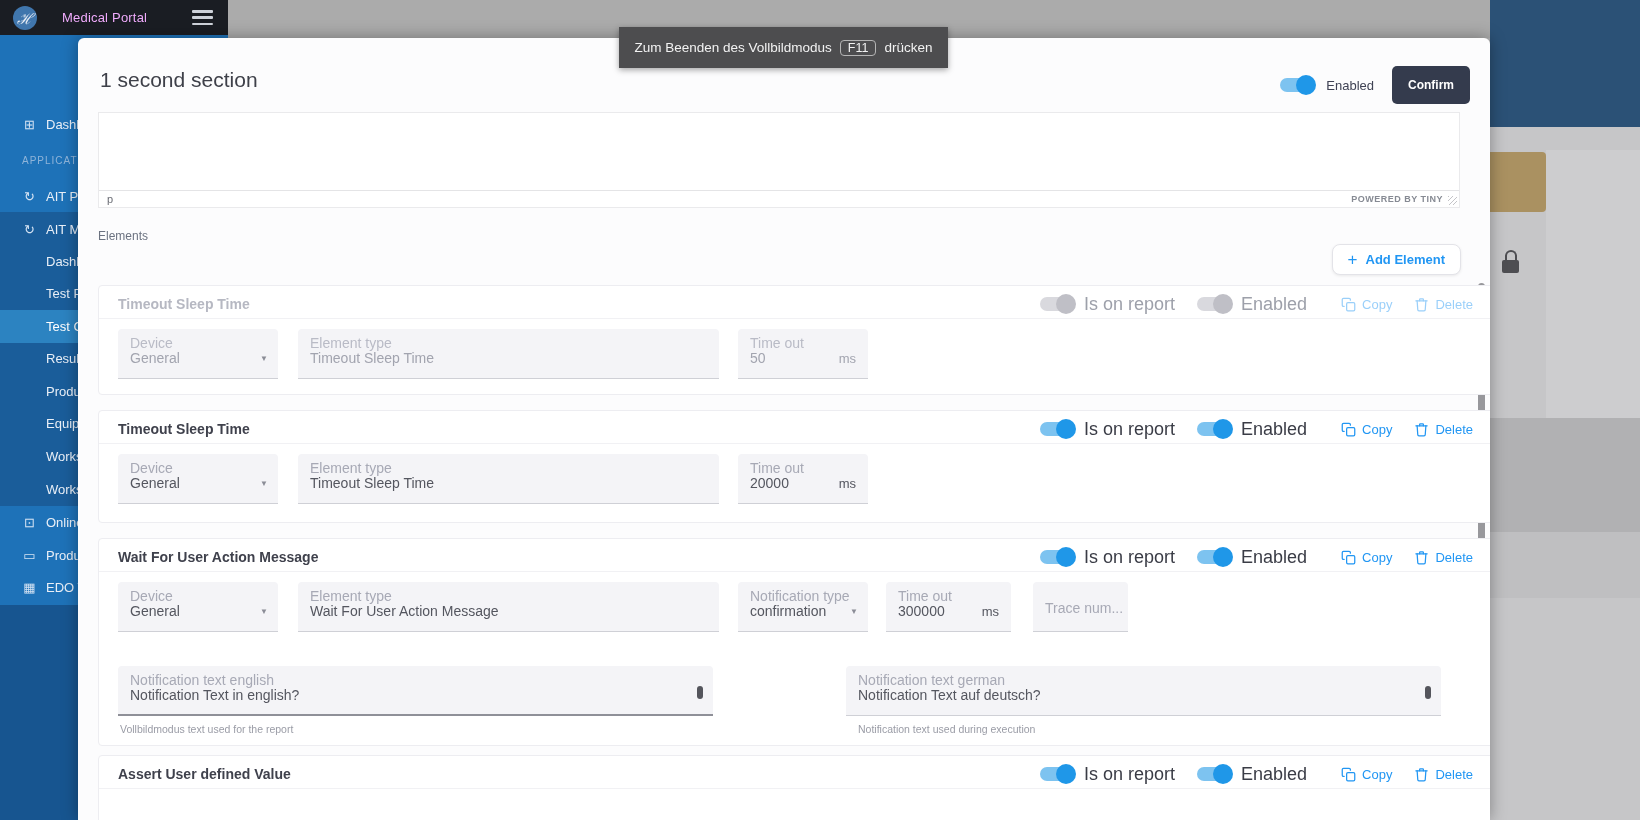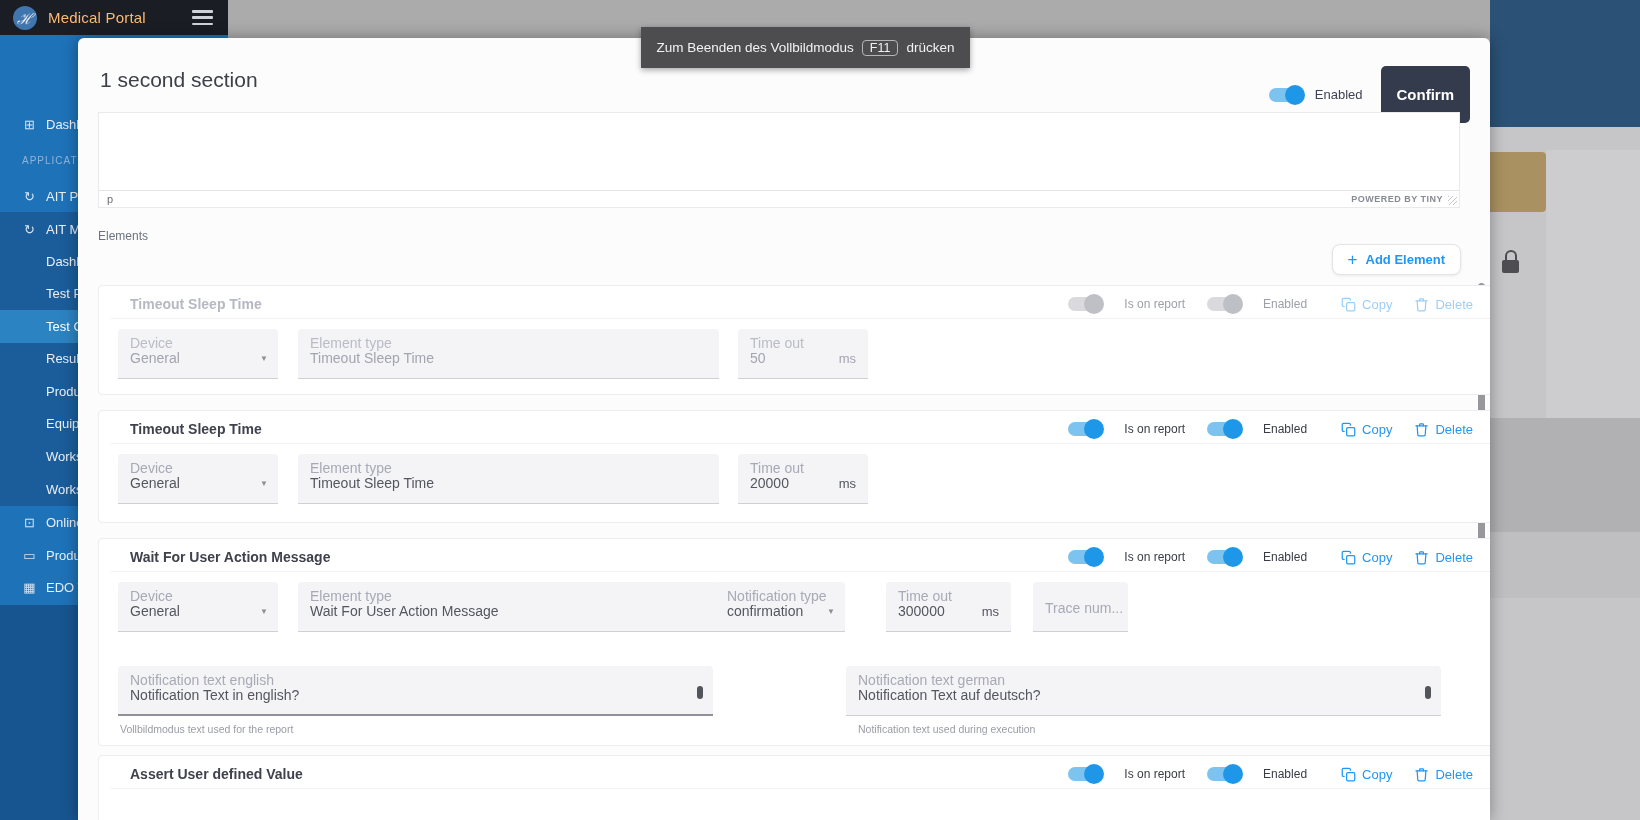--- a/index.html
+++ b/index.html
@@ -4,21 +4,21 @@
 <style>
   * { margin:0; padding:0; box-sizing:border-box; }
   html,body { width:1640px; height:820px; overflow:hidden; }
   body { font-family:"Liberation Sans", sans-serif; background:#b4b4b6; }
   .page { position:relative; width:1640px; height:820px; overflow:hidden; }
 
   
   .top-strip { position:absolute; left:228px; top:0; width:1412px; height:38px; background:#ababab; }
   .app-header { position:absolute; left:0; top:0; width:228px; height:35px; background:#1a1d23; display:flex; align-items:center; z-index:3; }
   .logo { width:24px; height:24px; border-radius:50%; background:#4076ad; color:#e8edf5; font-family:"DejaVu Serif", serif; font-style:italic; font-size:15px; display:flex; align-items:center; justify-content:center; margin-left:13px; }
-  .app-title { color:#fdba74; font-size:15px; margin-left:11px; letter-spacing:.2px; }
+  .app-title { color:#f0abfc; font-size:13px; margin-left:25px; letter-spacing:.2px; }
   .burger { position:absolute; left:192px; top:10px; width:21px; height:15px; display:flex; flex-direction:column; justify-content:space-between; cursor:pointer; }
   .burger span { display:block; height:2.5px; background:#ced2da; border-radius:1px; }
 
   .sidebar { position:absolute; left:0; top:35px; width:228px; height:785px; background:#1e72b8; overflow:hidden; z-index:2; }
   .sub-bg { position:absolute; left:0; top:177px; width:228px; height:294px; background:#1a5d9a; }
   .side-bottom { position:absolute; left:0; top:570px; width:228px; height:215px; background:#175590; }
   .side-item { position:absolute; left:0; width:228px; height:33px; display:flex; align-items:center; color:#e9eff7; font-size:13px; cursor:pointer; }
   .side-item .ic { width:15px; margin-left:22px; margin-right:9px; font-size:13px; color:#d3e2f3; text-align:center; }
   .side-item.sub { padding-left:46px; }
   .side-item.active { background:#2c83c1; color:#ffffff; }
@@ -29,29 +29,29 @@
   .rs-blue { position:absolute; left:0; top:0; width:150px; height:127px; background:#2b5176; }
   .rs-light { position:absolute; left:56px; top:150px; width:94px; height:270px; background:#cdcdcf; }
   .rs-tan { position:absolute; left:0; top:152px; width:56px; height:60px; background:#aa9161; border-radius:0 4px 4px 0; }
   .rs-band1 { position:absolute; left:0; top:418px; width:150px; height:114px; background:#b1b1b3; }
   .rs-band2 { position:absolute; left:0; top:532px; width:150px; height:66px; background:#bfbfc1; }
   .lock { position:absolute; left:12px; top:250px; width:18px; height:26px; }
   .lock .shackle { width:12px; height:10px; border:2.5px solid #4e4e52; border-bottom:none; border-radius:6px 6px 0 0; margin:0 auto; }
   .lock .body { width:17px; height:13px; background:#4e4e52; border-radius:2px; }
 
   
-  .toast { position:absolute; left:641px; top:27px; width:329px; height:41px; background:#4d4d4f; color:#f2f2f2; display:flex; align-items:center; justify-content:center; font-size:13.5px; box-shadow:0 2px 6px rgba(0,0,0,.35); z-index:20; }
+  .toast { position:absolute; left:619px; top:27px; width:329px; height:41px; background:#4d4d4f; color:#f2f2f2; display:flex; align-items:center; justify-content:center; font-size:13.5px; box-shadow:0 2px 6px rgba(0,0,0,.35); z-index:20; }
   .toast .key { border:1px solid #b5b5b5; border-radius:4px; padding:0 7px; margin:0 8px; font-size:12.5px; }
 
   
   .modal { position:absolute; left:78px; top:38px; width:1412px; height:782px; background:#fcfcfd; border-radius:6px 6px 0 0; box-shadow:0 0 16px rgba(0,0,0,.35); z-index:10; overflow:hidden; }
   .m-title { position:absolute; left:22px; top:30px; font-size:21px; font-weight:500; color:#3e4049; }
   .m-head-right { position:absolute; right:20px; top:28px; display:flex; align-items:center; gap:12px; }
   .m-head-right .tgl-label { font-size:13px; color:#3f4254; margin-right:6px; }
-  .btn-confirm { background:#343b4d; color:#ffffff; font-size:15px; font-weight:600; border:none; border-radius:5px; padding:20px 16px; cursor:pointer; }
+  .btn-confirm { background:#343b4d; color:#ffffff; font-size:12px; font-weight:600; border:none; border-radius:5px; padding:12px 16px; cursor:pointer; }
 
   
   .tgl { position:relative; width:34px; height:14px; border-radius:8px; background:#7dc3f0; display:inline-block; cursor:pointer; flex:none; }
   .tgl .knob { position:absolute; right:-2px; top:-3px; width:20px; height:20px; border-radius:50%; background:#1f97e8; }
   .tgl.gray { background:#d9d9de; }
   .tgl.gray .knob { background:#bfbfc6; }
 
   
   .editor { position:absolute; left:20px; top:74px; width:1362px; height:96px; background:#ffffff; border:1px solid #eaeaec; }
   .ed-status { position:absolute; left:0; right:0; bottom:0; height:17px; border-top:1px solid #e4e4e6; display:flex; align-items:center; }
@@ -59,25 +59,25 @@
   .ed-brand { position:absolute; right:16px; font-size:9px; font-weight:600; letter-spacing:.5px; color:#868a93; }
   .ed-grip { position:absolute; right:2px; bottom:2px; width:9px; height:9px; background:repeating-linear-gradient(135deg,#c4c4c8 0 1px,transparent 1px 3.2px); cursor:nwse-resize; }
 
   .elements-label { position:absolute; left:20px; top:191px; font-size:12px; color:#6b7280; }
   .btn-add { position:absolute; right:29px; top:206px; height:31px; display:flex; align-items:center; gap:8px; background:#ffffff; border:1px solid #e3e3e8; border-radius:8px; padding:0 15px; color:#2196f3; font-size:13px; font-weight:600; box-shadow:0 1px 3px rgba(0,0,0,.08); cursor:pointer; }
   .btn-add .plus { font-size:17px; font-weight:400; line-height:1; }
 
   .scroll-thumb { position:absolute; left:1400px; top:245px; width:7px; height:369px; background:#98989c; border-radius:4px; cursor:pointer; }
 
   
-  .card { position:absolute; left:20px; width:1396px; background:#ffffff; border:1px solid #ededf1; border-radius:4px;padding-left:12px; }
+  .card { position:absolute; left:20px; width:1396px; background:#ffffff; border:1px solid #ededf1; border-radius:4px; }
   .card-h { height:33px; display:flex; align-items:center; padding:4px 20px 0 19px; border-bottom:1px solid #f1f1f4; }
   .card-title { flex:1; font-size:14px; font-weight:700; color:#3f414c; }
   .card-ctrls { display:flex; align-items:center; gap:10px; }
-  .ctrl-label { font-size:12px; color:#3a3c46; margin-right:12px;margin-left:12px; }
+  .ctrl-label { font-size:18px; color:#3a3c46; margin-right:12px; }
   .ctrl-link { display:flex; align-items:center; gap:6px; color:#2196f3; font-size:13px; margin-left:12px; cursor:pointer; }
   .card.disabled .card-title { color:#b6b8c2; }
   .card.disabled .ctrl-label { color:#9da0aa; }
   .card.disabled .ctrl-link { opacity:.45; }
 
   .fld { position:absolute; height:50px; background:#f4f4f7; border-bottom:1px solid #cfd0d6; border-radius:4px 4px 0 0; cursor:text; }
   .fld .lbl { position:absolute; top:6px; left:12px; font-size:14px; color:#a7a9b5; white-space:nowrap; }
   .fld .val { position:absolute; top:21px; left:12px; font-size:14px; color:#54565f; white-space:nowrap; }
   .fld .arr { position:absolute; right:10px; top:25px; font-size:8px; color:#8b8d97; }
   .fld .suffix { position:absolute; right:12px; top:22px; font-size:13px; color:#54565f; }
@@ -320,21 +320,21 @@
       </div>
       <div class="fld" style="left:19px;top:43px;width:160px">
         <span class="lbl">Device</span>
         <span class="val">General</span>
         <span class="arr">▼</span>
       </div>
       <div class="fld" style="left:199px;top:43px;width:421px">
         <span class="lbl">Element type</span>
         <span class="val">Wait For User Action Message</span>
       </div>
-      <div class="fld" style="left:616px;top:43px;width:130px">
+      <div class="fld" style="left:639px;top:43px;width:130px">
         <span class="lbl">Notification type</span>
         <span class="val">confirmation</span>
         <span class="arr">▼</span>
       </div>
       <div class="fld" style="left:787px;top:43px;width:125px">
         <span class="lbl">Time out</span>
         <span class="val">300000</span>
         <span class="suffix">ms</span>
       </div>
       <div class="fld placeholder" style="left:934px;top:43px;width:95px">

